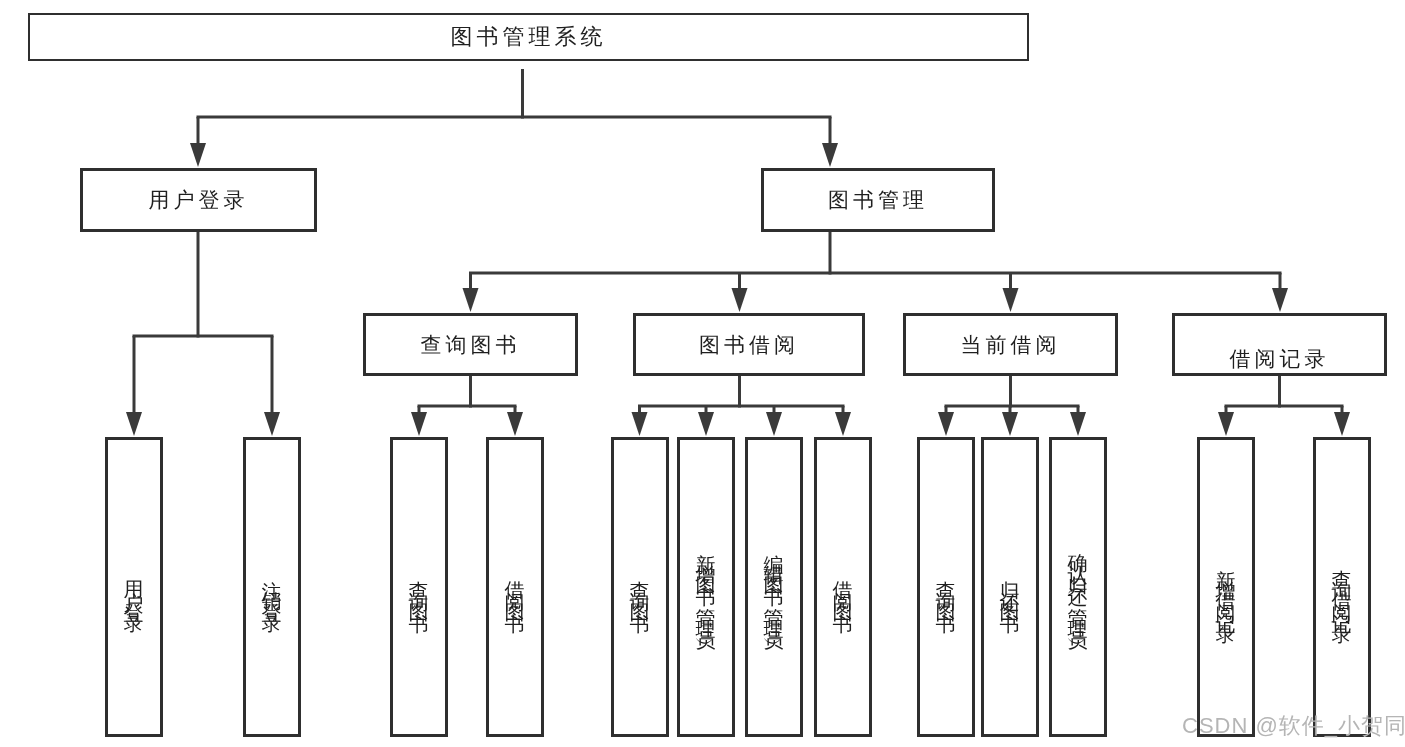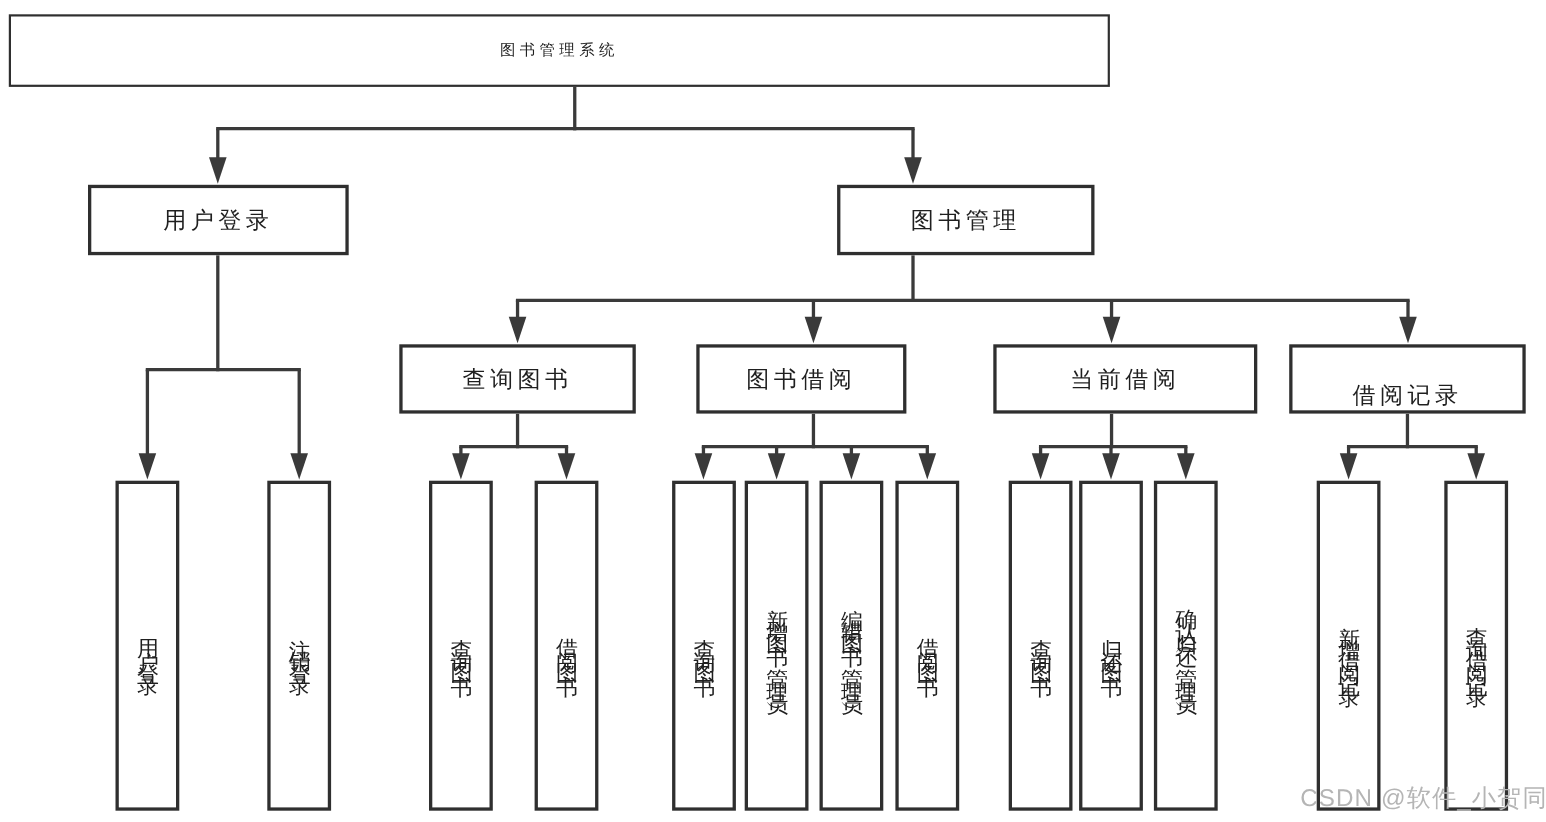--- a/index.html
+++ b/index.html
@@ -19,27 +19,27 @@
   }
   .connectors{position:absolute;left:0;top:0;width:1405px;height:747px;}
   .node{
     position:absolute;
     background:var(--bg);
     border:3px solid var(--border);
     display:flex;align-items:center;justify-content:center;
     color:var(--text);
   }
   .node-h{font-size:21px;letter-spacing:4px;white-space:nowrap;}
-  .node-root{left:8px;top:13px;width:1001px;height:66px;border-width:2px;font-size:14px;}
+  .node-root{left:28px;top:13px;width:1001px;height:48px;border-width:2px;font-size:22px;}
   .lv2-login{left:80px;top:168px;width:237px;height:64px;}
   .lv2-manage{left:713px;top:168px;width:234px;height:64px;margin-left:48px;}
   .lv3{top:313px;height:63px;}
   .lv3-recommend{left:363px;width:215px;}
-  .lv3-borrow{left:633px;width:191px;}
-  .lv3-current{left:903px;width:240px;}
+  .lv3-borrow{left:633px;width:232px;}
+  .lv3-current{left:903px;width:215px;}
   .lv3-records{left:1172px;width:215px;align-items:flex-end;}
   .leaf{top:437px;width:58px;height:300px;}
   .leaf span{
     writing-mode:vertical-rl;
     text-orientation:mixed;
     font-size:20px;
     letter-spacing:11px;
     line-height:1.1;
     color:var(--text);
   }

